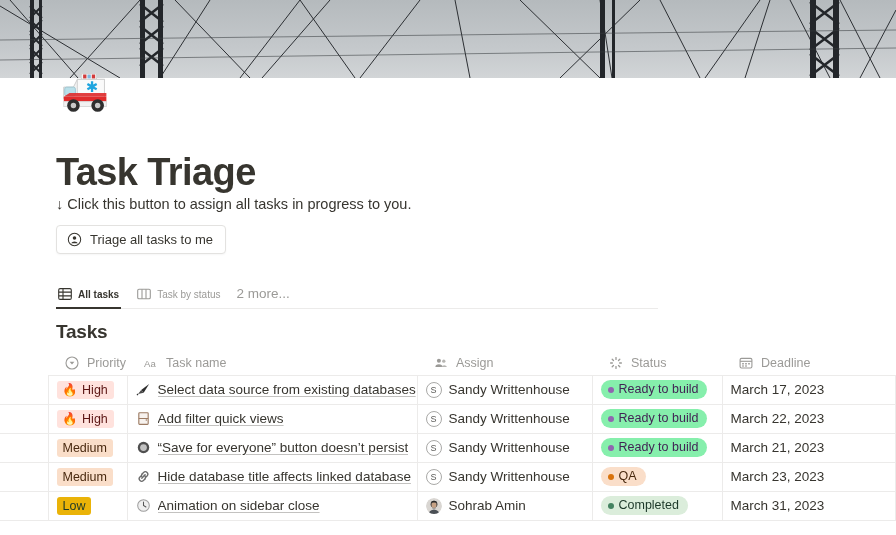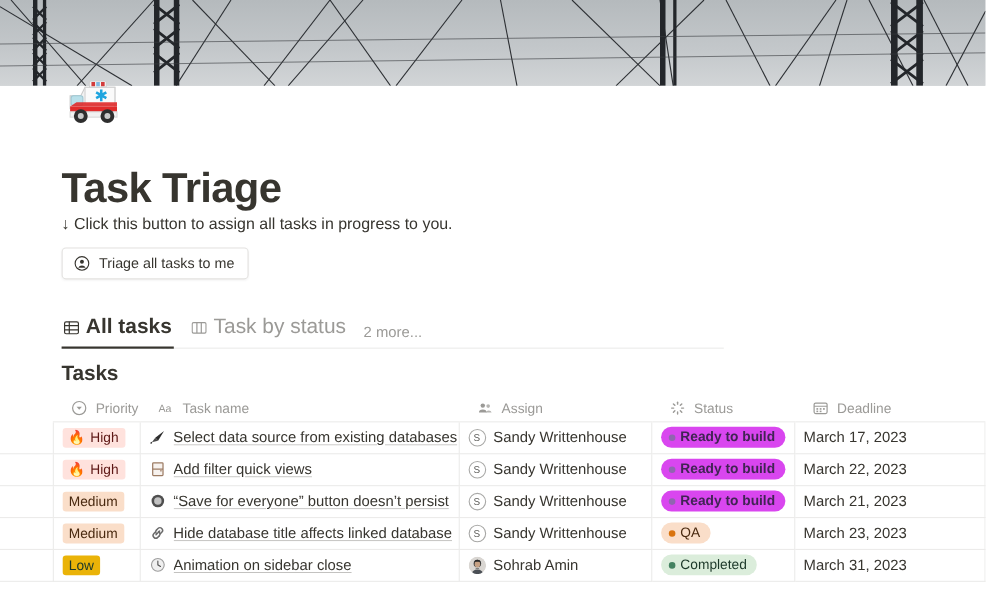--- a/index.html
+++ b/index.html
@@ -80,21 +80,21 @@
     gap: 14px;
     border-bottom: 1px solid #ecebea;
     width: 602px;
     padding-bottom: 0;
   }
   .tab {
     display: flex;
     align-items: center;
     gap: 6px;
     padding: 3px 2px 7px 2px;
-    font-size: 19px;
+    font-size: 10px;
     color: #9b9a97;
     cursor: pointer;
     position: relative;
     white-space: nowrap;
   }
   .tab.active { color: #37352f; font-weight: bold; }
   .tab.active::after {
     content: "";
     position: absolute;
     left: 0; right: 0; bottom: -1px;
@@ -175,21 +175,21 @@
   .spill {
     display: inline-flex;
     align-items: center;
     gap: 5px;
     border-radius: 10px;
     padding: 2px 9px 2px 7px;
     font-size: 12.5px;
     line-height: 15px;
   }
   .spill .dot { width: 6px; height: 6px; border-radius: 50%; flex:0 0 6px; }
-  .spill.ready { background: #d946ef; color: #412454; font-weight: bold; }
+  .spill.ready { background: #86efac; color: #412454; }
   .spill.ready .dot { background: #9065b0; }
   .spill.qa { background: #fadec9; color: #49290f; }
   .spill.qa .dot { background: #d9730d; }
   .spill.done { background: #dbeddb; color: #1c3829; }
   .spill.done .dot { background: #448361; }
 
   .namecell { display: flex; align-items: center; gap: 7px; }
   .namecell .ico { display:flex; width: 15px; height: 15px; flex: 0 0 15px; }
   .namecell .txt {
     text-decoration: underline;

